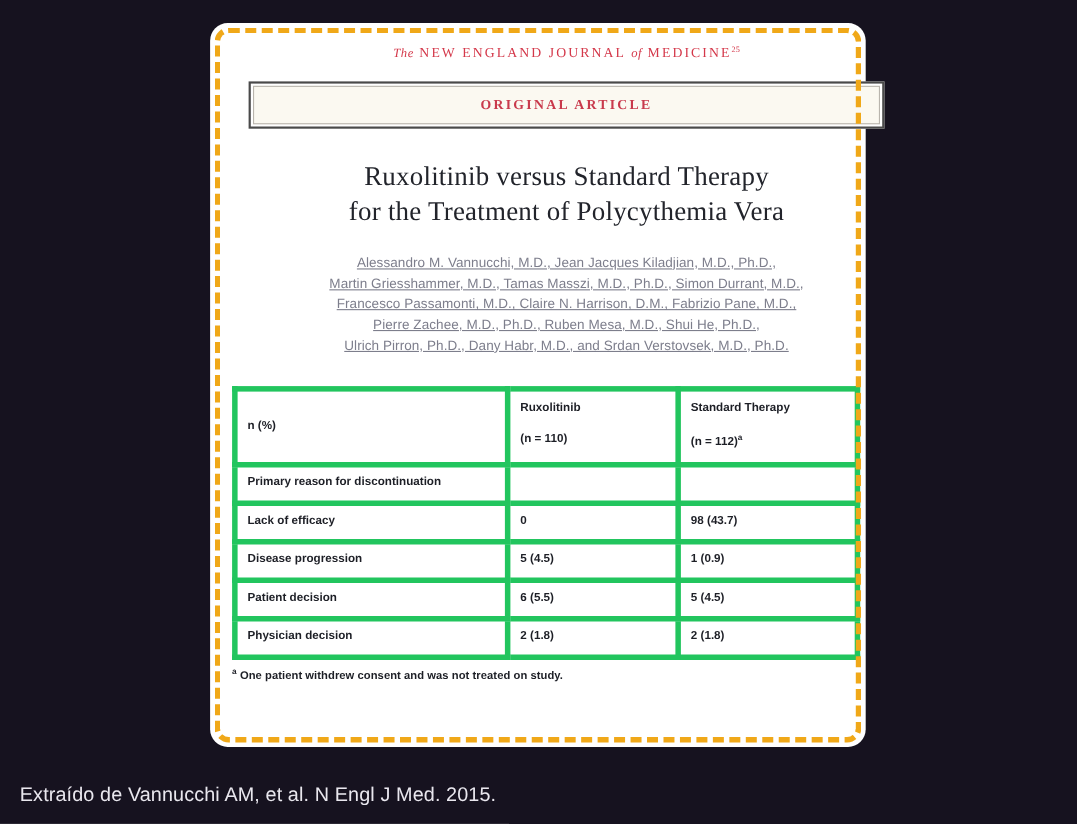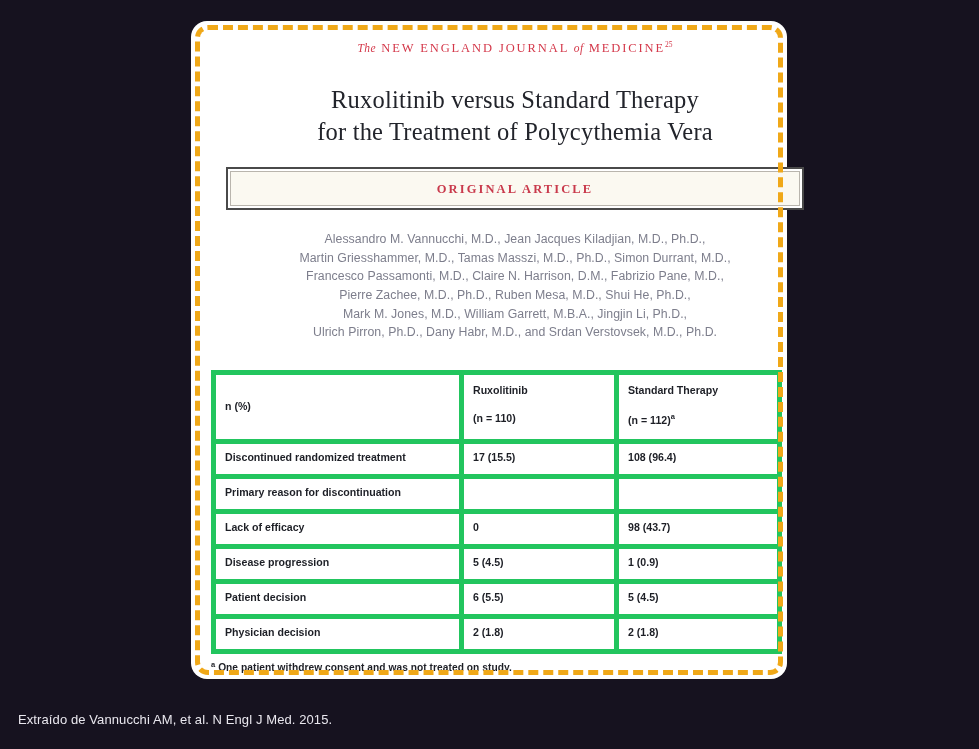--- a/index.html
+++ b/index.html
@@ -114,20 +114,21 @@
   #author-list {
     margin-top: 20px;
     text-align: center;
     color: #7d7e8c;
     font-size: 12.3px;
     line-height: 1.52;
     letter-spacing: 0.05px;
   }
   #author-list .author-line {
     display: block;
+    text-decoration: underline;
   }
 
   
   #results-table-wrap {
     margin: 28px 0 0 1px;
     padding: 0 1px;
   }
   table#results-table {
     width: 566px;
     border-collapse: collapse;
@@ -186,54 +187,53 @@
     font-size: 7.5px;
     vertical-align: super;
   }
 
   
   #source-caption {
     position: absolute;
     left: 18px;
     top: 712px;
     color: #e9e7ee;
-    font-size: 13px;
+    font-size: 18px;
     letter-spacing: 0.1px;
   }
 </style>
 </head>
 <body>
 
 <div id="slide-card">
   <div id="journal-page">
 
     <div id="masthead">
       <span class="mast-the">The</span>
       <span class="mast-name">NEW ENGLAND JOURNAL</span>
       <span class="mast-of">of</span>
       <span class="mast-name">MEDICINE</span><span class="mast-sup">25</span>
     </div>
 
-    <div id="article-title">
-      <span class="title-line">Ruxolitinib versus Standard Therapy</span>
-      <span class="title-line">for the Treatment of Polycythemia Vera</span>
-    </div>
-
     <div id="article-banner-wrap">
       <div id="article-banner">
         <span id="article-banner-label">ORIGINAL ARTICLE</span>
       </div>
+    </div>
+
+    <div id="article-title">
+      <span class="title-line">Ruxolitinib versus Standard Therapy</span>
+      <span class="title-line">for the Treatment of Polycythemia Vera</span>
     </div>
 
     <div id="author-list">
       <span class="author-line">Alessandro M. Vannucchi, M.D., Jean Jacques Kiladjian, M.D., Ph.D.,</span>
       <span class="author-line">Martin Griesshammer, M.D., Tamas Masszi, M.D., Ph.D., Simon Durrant, M.D.,</span>
       <span class="author-line">Francesco Passamonti, M.D., Claire N. Harrison, D.M., Fabrizio Pane, M.D.,</span>
       <span class="author-line">Pierre Zachee, M.D., Ph.D., Ruben Mesa, M.D., Shui He, Ph.D.,</span>
-      <span class="author-line">Mark M. Jones, M.D., William Garrett, M.B.A., Jingjin Li, Ph.D.,</span>
       <span class="author-line">Ulrich Pirron, Ph.D., Dany Habr, M.D., and Srdan Verstovsek, M.D., Ph.D.</span>
     </div>
 
     <div id="results-table-wrap">
       <table id="results-table">
         <colgroup>
           <col class="c-label">
           <col class="c-rux">
           <col class="c-std">
         </colgroup>
@@ -246,25 +246,20 @@
               <span class="hdr-name">Ruxolitinib</span>
               <span class="hdr-n">(n = 110)</span>
             </th>
             <th>
               <span class="hdr-name">Standard Therapy</span>
               <span class="hdr-n"><span>(n = 112)</span><span class="hdr-sup">a</span></span>
             </th>
           </tr>
         </thead>
         <tbody id="results-table-body">
-            <tr>
-              <td>Discontinued randomized treatment</td>
-              <td>17 (15.5)</td>
-              <td>108 (96.4)</td>
-            </tr>
             <tr class="row-section">
               <td>Primary reason for discontinuation</td>
               <td></td>
               <td></td>
             </tr>
             <tr>
               <td class="indent">Lack of efficacy</td>
               <td>0</td>
               <td>98 (43.7)</td>
             </tr>

